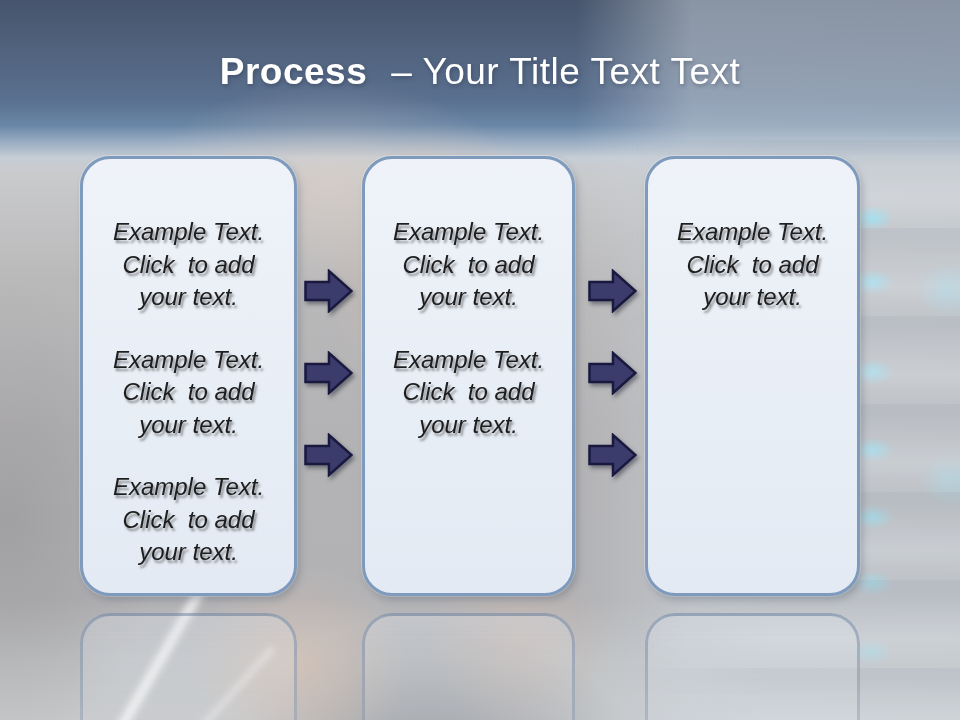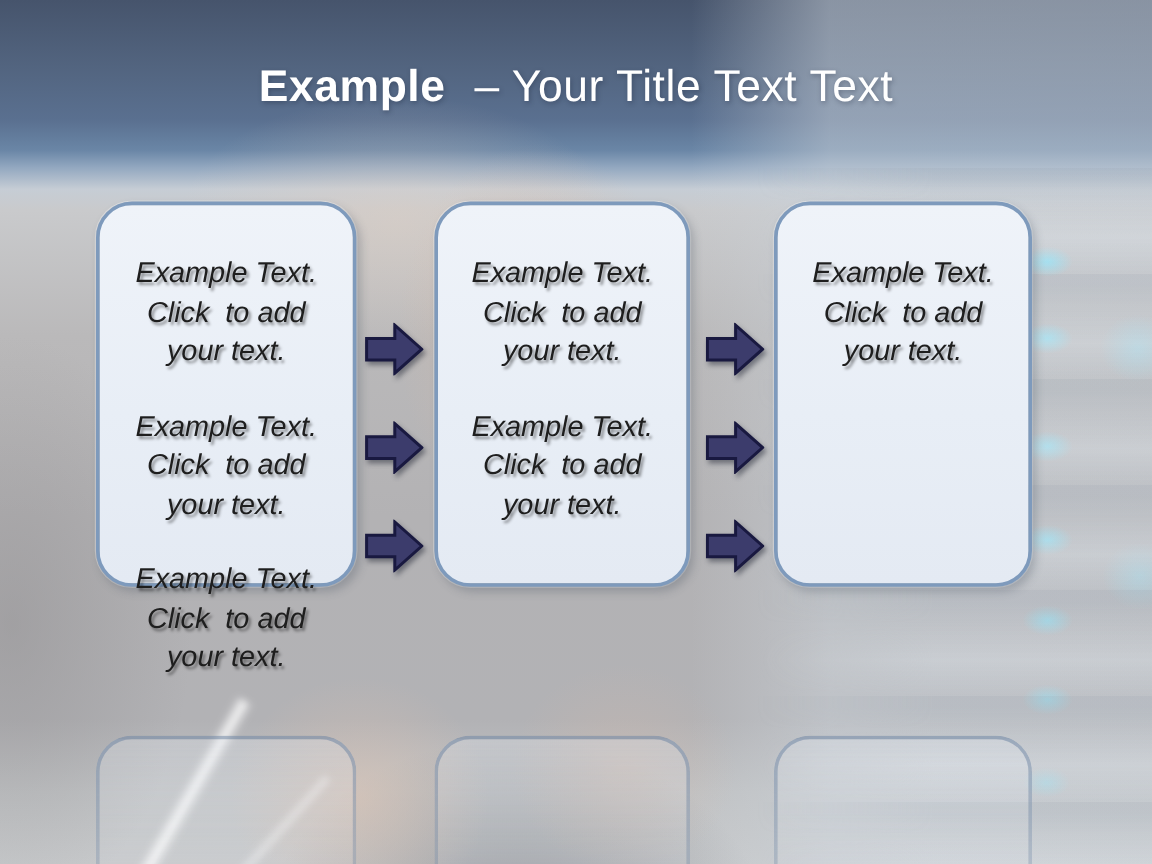--- a/index.html
+++ b/index.html
@@ -54,25 +54,25 @@
   }
 
   .title {
     position:absolute; left:0; right:0; top:50px; text-align:center;
     color:#ffffff; font-size:37px; line-height:44px; letter-spacing:.5px;
     text-shadow:1px 2px 4px rgba(25,35,55,.35);
   }
   .title .t-bold { font-weight:bold; margin-right:24px; }
 
   .box {
-    position:absolute; top:168px; height:321px; box-sizing:border-box;
+    position:absolute; top:156px; height:440px; box-sizing:border-box;
     border:3px solid #7e9abc; border-radius:30px;
     background:linear-gradient(180deg, #eff3f9 0%, #e8eef6 55%, #e4eaf3 100%);
     box-shadow:3px 4px 7px rgba(70,78,95,.28), 0 0 0 1px rgba(255,255,255,.35);
-    padding-top:41px;
+    padding-top:57px;
   }
   .box1 { left:80px;  width:217px; }
   .box2 { left:362px; width:213px; }
   .box3 { left:645px; width:215px; }
 
   .para { margin:0 0 30px; }
   .ln {
     font-style:italic; font-size:24px; line-height:32.5px; color:#1e1e1e;
     text-align:center; white-space:pre;
     text-shadow:2px 2.5px 2.5px rgba(0,0,0,.42);
@@ -97,21 +97,21 @@
 </head>
 <body>
 
 <div class="slide">
   <div class="bg"></div>
   <div class="bg-stripes"></div>
   <div class="streak1"></div>
   <div class="streak2"></div>
 
   <div class="title">
-    <span class="t-bold">Example</span><span class="t-rest">– Your Title Text Text</span>
+    <span class="t-bold">Process</span><span class="t-rest">– Your Title Text Text</span>
   </div>
 
   <div class="refl refl1"></div>
   <div class="refl refl2"></div>
   <div class="refl refl3"></div>
 
   <div class="box box1">
     <div class="para">
       <div class="ln">Example Text.</div>
       <div class="ln">Click  to add</div>

